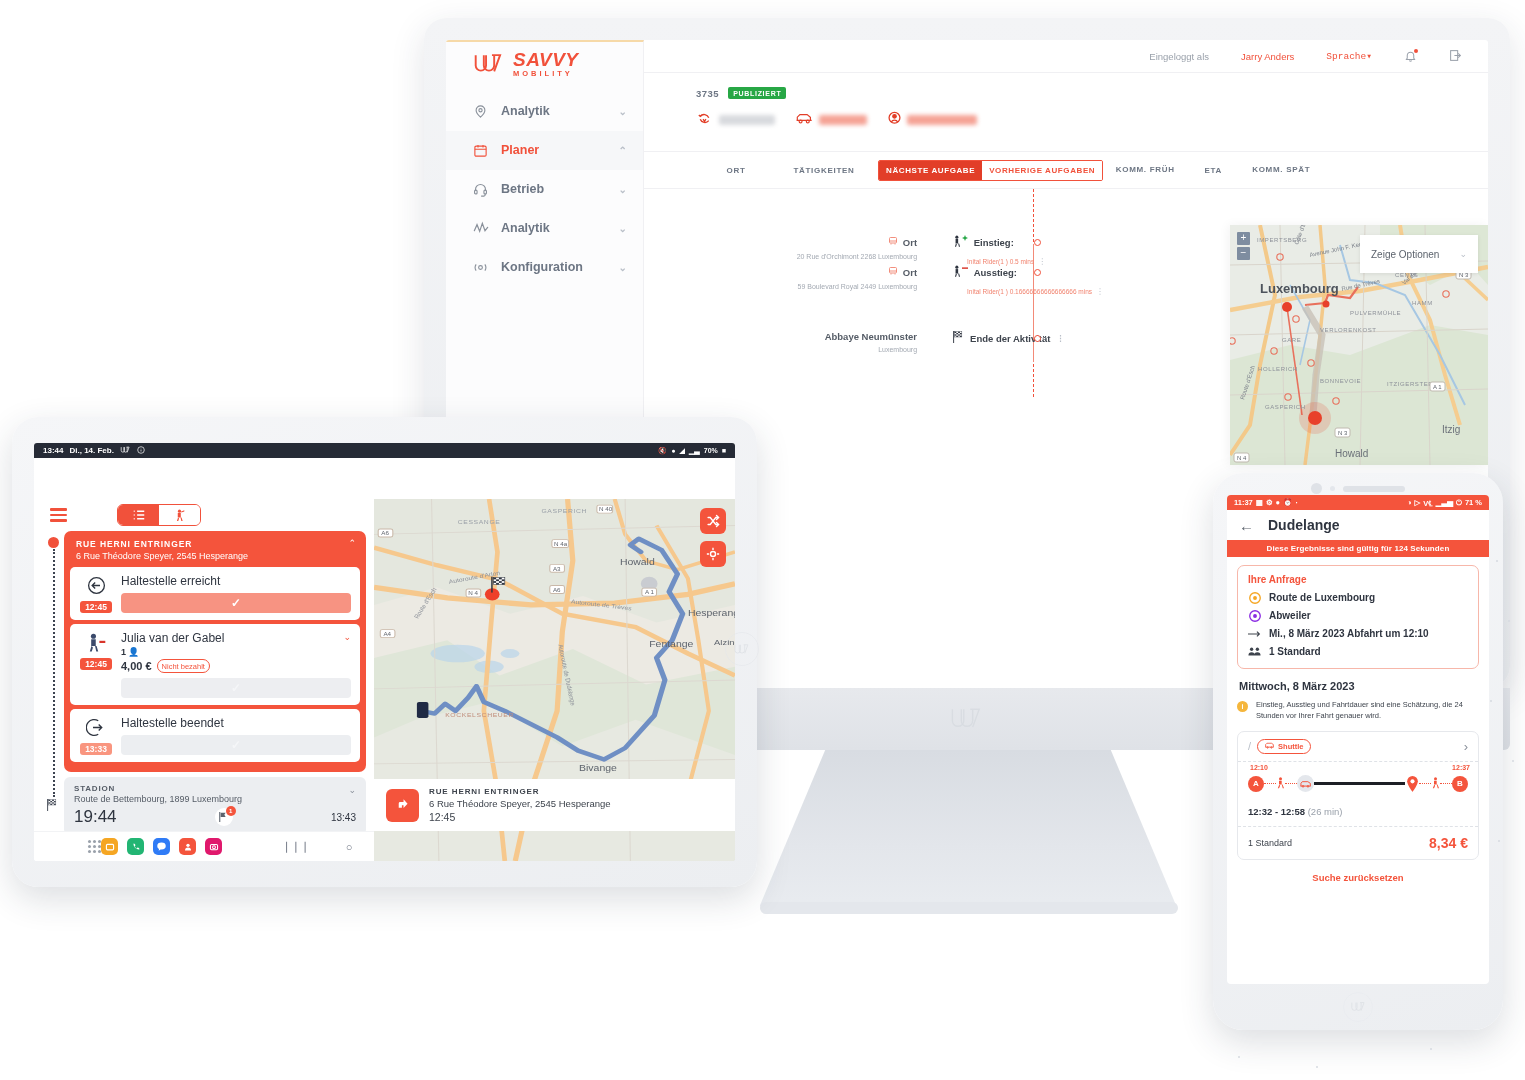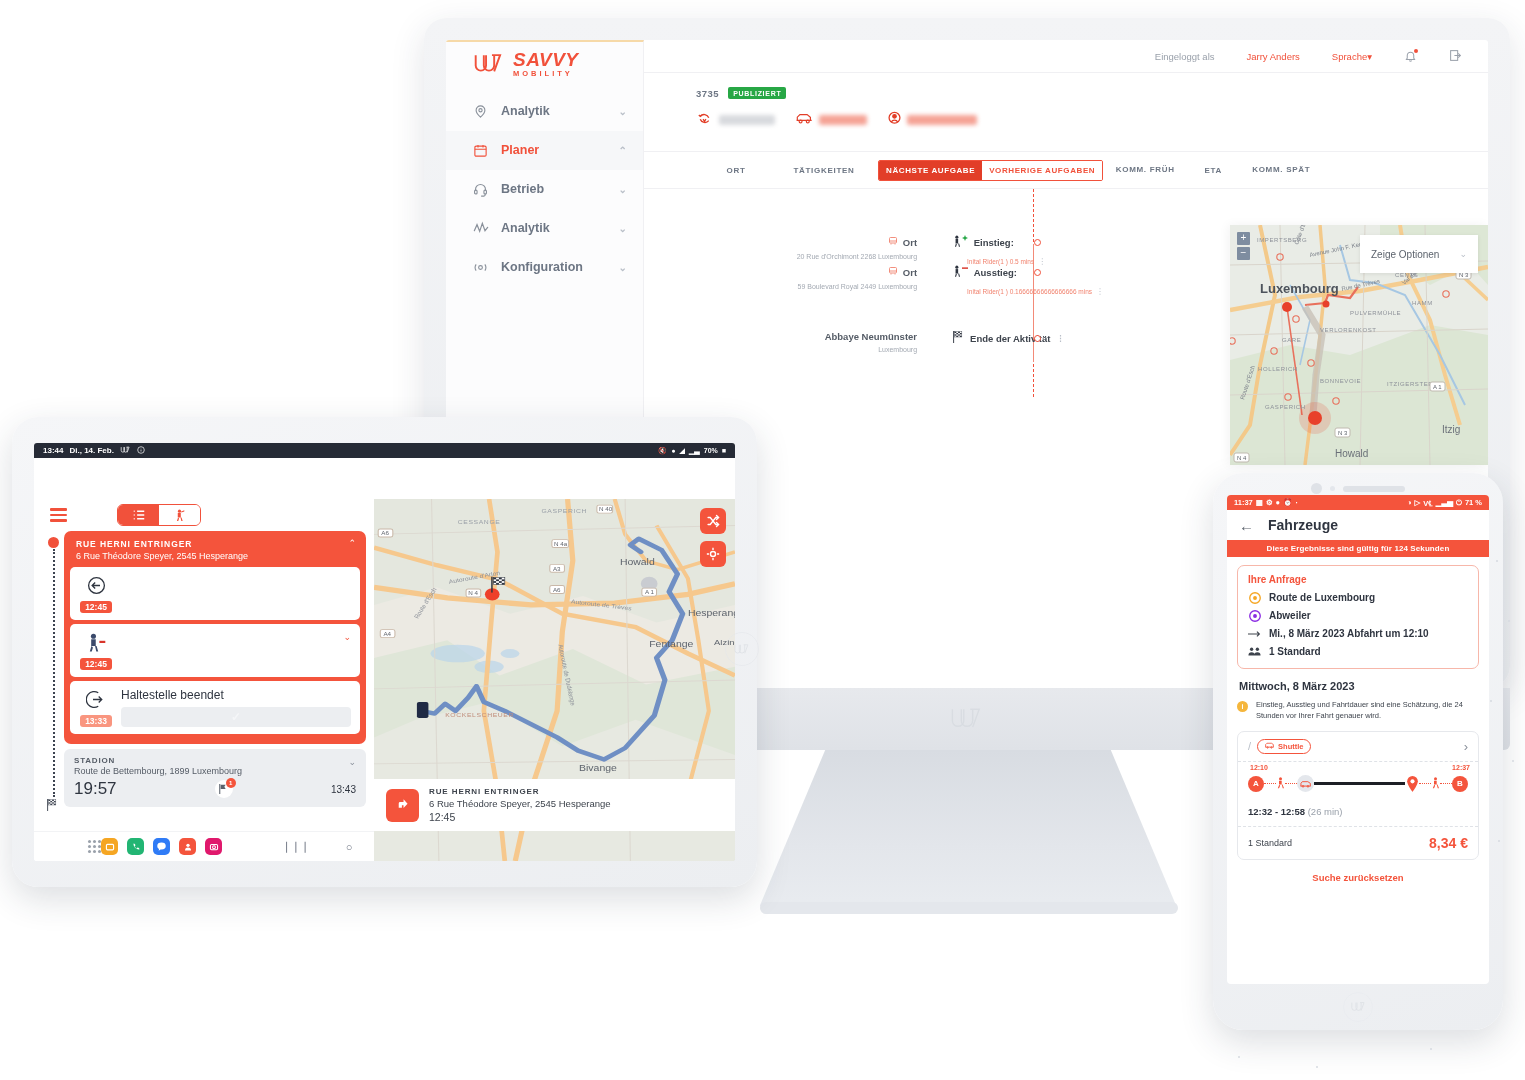--- a/index.html
+++ b/index.html
@@ -75,21 +75,21 @@
   }
   .nav-sub-item.active { color: #f1513b; }
 
   .content { flex: 1; min-width: 0; position: relative; }
   .topbar {
     height: 33px; border-bottom: 1px solid #f0f0f3;
     display: flex; align-items: center; justify-content: flex-end;
     gap: 32px; padding-right: 26px; font-size: 9.5px; color: #9aa1ab;
   }
   .topbar .user { color: #f1513b; }
-  .topbar .lang { color: #f1513b; }
+  .topbar .lang { color: #f1513b; font-family: Liberation Mono, monospace; }
   .bell { position: relative; width: 13px; height: 13px; }
   .bell-dot { position: absolute; right: -1px; top: -1px; width: 4px; height: 4px; border-radius: 50%; background: #f1513b; }
 
   .act-head { padding: 14px 0 12px 52px; }
   .act-id-row { display: flex; align-items: center; gap: 9px; margin-bottom: 11px; }
   .act-id { font-size: 9.5px; color: #6d7684; font-weight: 700; letter-spacing: .5px; }
   .badge-pub {
     background: #27a745; color: #fff; font-size: 7px; font-weight: 800;
     padding: 2.5px 5px; border-radius: 2px; letter-spacing: .7px;
   }
@@ -799,33 +799,53 @@
                 <div class="task-card">
                   <div class="task-icon-col">
                     <div class="task-ico-circle">
                       <svg width="21" height="21" viewBox="0 0 24 24" fill="none" stroke="#2f3540" stroke-width="1.5">
                           <circle cx="12" cy="12" r="9"></circle>
                           <path d="M16 12H7M10.5 8.5L7 12l3.5 3.5"></path>
                         </svg>
                     </div>
                     <div class="time-chip">12:45</div>
                   </div>
+                  <div class="task-main">
+                    <div class="task-name">Haltestelle erreicht</div>
+                    <div class="action-bar ab-red">
+                      <span class="check">✓</span>
+                    </div>
+                  </div>
                 </div>
 
                 <div class="task-card">
                   <div class="task-icon-col">
                     <div class="task-ico-circle">
                       <svg width="22" height="22" viewBox="0 0 26 24" fill="#3b4a6b">
                           <circle cx="10" cy="4" r="3"></circle>
                           <path d="M7.3 7.6h5.4v8H7.3z"></path>
                           <path d="M7.6 15.6l-1.9 6.4h2.3l1.4-4.6zM11.9 15.6l1.4 6.4h2.3l-1.9-6.4z"></path>
                           <rect x="17" y="9.4" width="7" height="2.6" fill="#d8352a"></rect>
                         </svg>
                     </div>
                     <div class="time-chip">12:45</div>
+                  </div>
+                  <div class="task-main">
+                    <div class="task-name">Julia van der Gabel</div>
+                    <div class="task-pax">
+                      <span>1</span>
+                      <span>👤</span>
+                    </div>
+                    <div class="task-price">
+                      <span>4,00 €</span>
+                      <span class="unpaid">Nicht bezahlt</span>
+                    </div>
+                    <div class="action-bar ab-grey">
+                      <span class="check dim">✓</span>
+                    </div>
                   </div>
                   <div class="task-chev">⌄</div>
                 </div>
 
                 <div class="task-card">
                   <div class="task-icon-col">
                     <div class="task-ico-circle">
                       <svg width="21" height="21" viewBox="0 0 24 24" fill="none" stroke="#2f3540" stroke-width="1.5">
                           <path d="M14 4.3a9 9 0 100 15.4"></path>
                           <path d="M8 12h10M14.5 8.5L18 12l-3.5 3.5"></path>
@@ -839,21 +859,21 @@
                       <span class="check dim">✓</span>
                     </div>
                   </div>
                 </div>
               </div>
 
               <div class="stadion-card">
                 <div class="stadion-title">STADION</div>
                 <div class="stadion-addr">Route de Bettembourg, 1899 Luxembourg</div>
                 <div class="stadion-row">
-                  <span class="stadion-time">19:57</span>
+                  <span class="stadion-time">19:44</span>
                   <span class="flag-badge">
                     <svg width="9" height="10" viewBox="0 0 12 14">
                         <rect x="0" y="0" width="1.5" height="14" fill="#5c636d"></rect>
                         <path d="M2 1h7l-1.8 3L9 7H2z" fill="#5c636d"></path>
                       </svg>
                     <span class="cnt">1</span>
                   </span>
                   <span class="stadion-eta">13:43</span>
                 </div>
                 <div class="stadion-chev">⌄</div>
@@ -1052,21 +1072,21 @@
           <span>▷</span>
           <span>V℄</span>
           <span>▁▃▅</span>
           <span>⏻</span>
           <span>71 %</span>
         </div>
       </div>
 
       <div class="ph-header">
         <span class="ph-back">←</span>
-        <span class="ph-title">Fahrzeuge</span>
+        <span class="ph-title">Dudelange</span>
       </div>
 
       <div class="ph-banner">Diese Ergebnisse sind gültig für  124 Sekunden</div>
 
       <div class="ph-content">
         <div class="req-card">
           <div class="req-title">Ihre Anfrage</div>
           <div class="req-row">
             <span class="req-ico">
               <svg width="12" height="12" viewBox="0 0 16 16">

